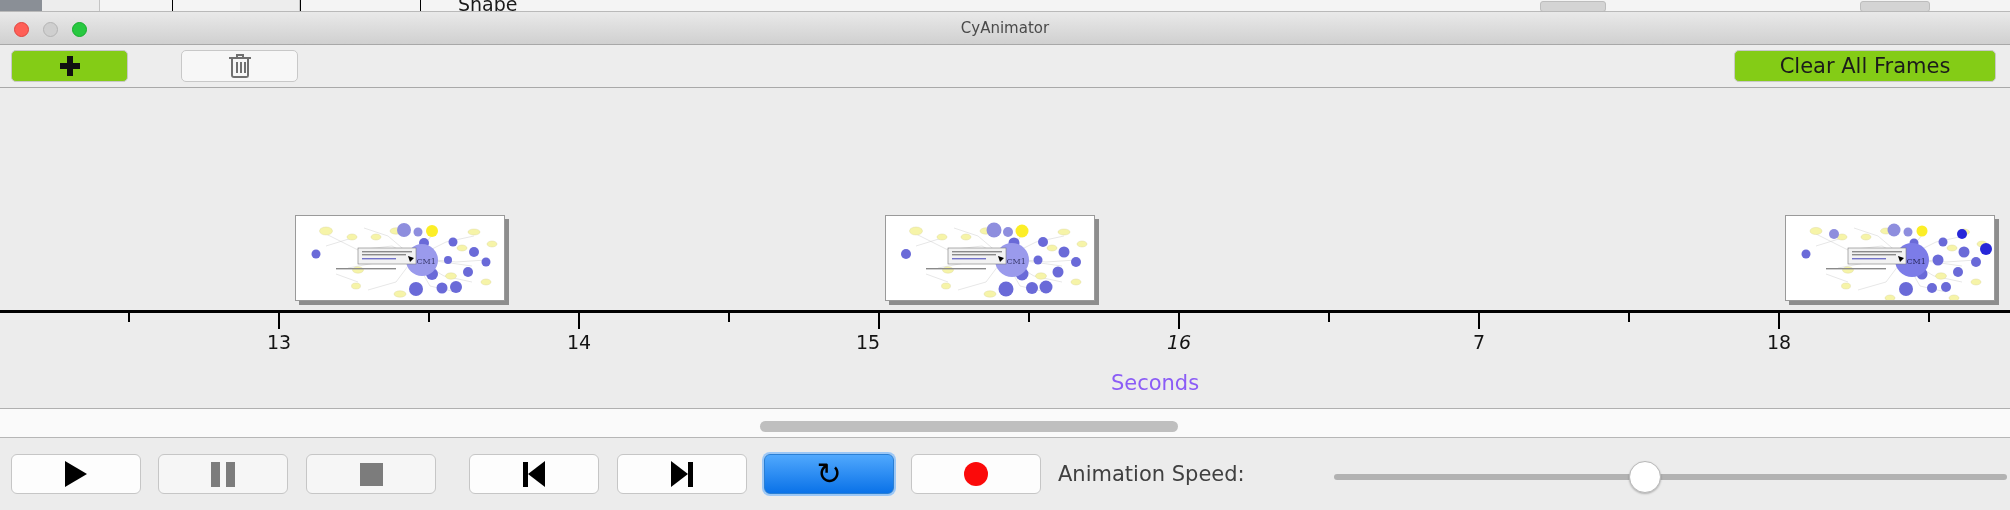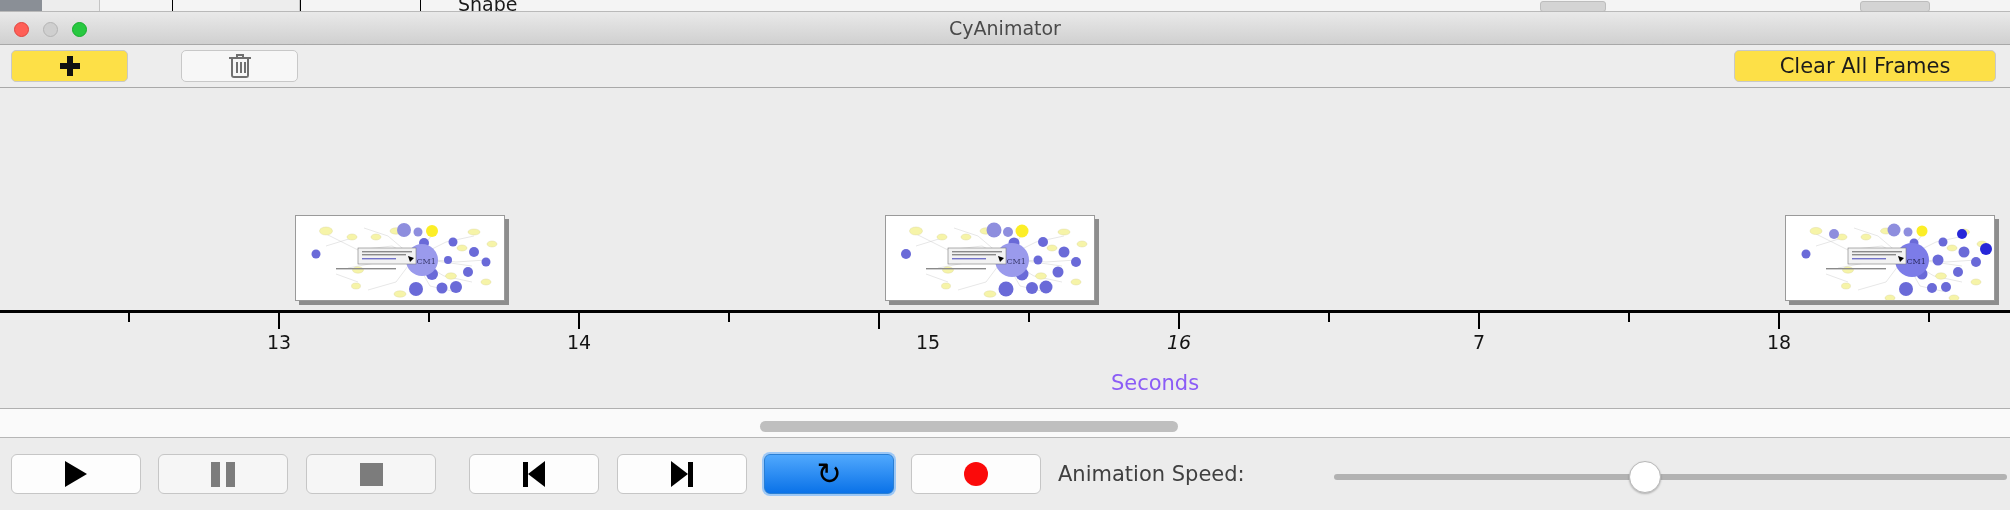--- a/index.html
+++ b/index.html
@@ -38,39 +38,39 @@
 
   
   #titlebar {
     position: absolute; left: 0; top: 12px; width: 2010px; height: 33px;
     background: linear-gradient(#e9e9e9, #d0d0d0);
     border-bottom: 1px solid #a8a8a8;
   }
   #titlebar .title {
     position: absolute; left: 0; top: 0; width: 2010px; height: 33px;
     line-height: 33px; text-align: center;
-    font-size: 19px; color: #4a4a4a;
+    font-size: 15px; color: #4a4a4a;
   }
   .traffic {
     position: absolute; top: 10px; width: 15px; height: 15px;
     border-radius: 50%;
   }
   #btn-close { left: 14px; background: #ff5f57; border: 1px solid #e0443e; }
   #btn-min   { left: 43px; background: #cfcfcf; border: 1px solid #b4b4b4; }
   #btn-max   { left: 72px; background: #28c840; border: 1px solid #14ae2b; }
 
   
   #toolbar {
     position: absolute; left: 0; top: 45px; width: 2010px; height: 43px;
     background: #ededed;
     border-bottom: 1px solid #a9a9a9;
   }
   .tbtn {
     position: absolute; top: 5px; height: 32px;
-    background: #fde047;
+    background: #84cc16;
     border: 1px solid #c8c8c8;
     border-radius: 5px;
     display: flex; align-items: center; justify-content: center;
     cursor: pointer;
   }
   .tbtn.subtle { background: #f7f7f7; }
   #add-frame-button { left: 11px; width: 117px; }
   #delete-frame-button { left: 181px; width: 117px; }
   #clear-all-frames-button {
     left: 1734px; width: 262px; font-size: 21px; color: #1b1b1b;
@@ -458,21 +458,21 @@
   <div id="ruler-line"></div>
   <div id="ticks-container">
       <div class="tick-minor" style="left: 128px;"></div>
       <div class="tick-major" style="left: 278px;"></div>
       <div class="tick-label" style="left: 279px;">13</div>
       <div class="tick-minor" style="left: 428px;"></div>
       <div class="tick-major" style="left: 578px;"></div>
       <div class="tick-label" style="left: 579px;">14</div>
       <div class="tick-minor" style="left: 728px;"></div>
       <div class="tick-major" style="left: 878px;"></div>
-      <div class="tick-label" style="left: 928px;">15</div>
+      <div class="tick-label" style="left: 868px;">15</div>
       <div class="tick-minor" style="left: 1028px;"></div>
       <div class="tick-major" style="left: 1178px;"></div>
       <div class="tick-label" style="left: 1179px; font-style: italic;">16</div>
       <div class="tick-minor" style="left: 1328px;"></div>
       <div class="tick-major" style="left: 1478px;"></div>
       <div class="tick-label" style="left: 1479px;">7</div>
       <div class="tick-minor" style="left: 1628px;"></div>
       <div class="tick-major" style="left: 1778px;"></div>
       <div class="tick-label" style="left: 1779px;">18</div>
       <div class="tick-minor" style="left: 1928px;"></div>

